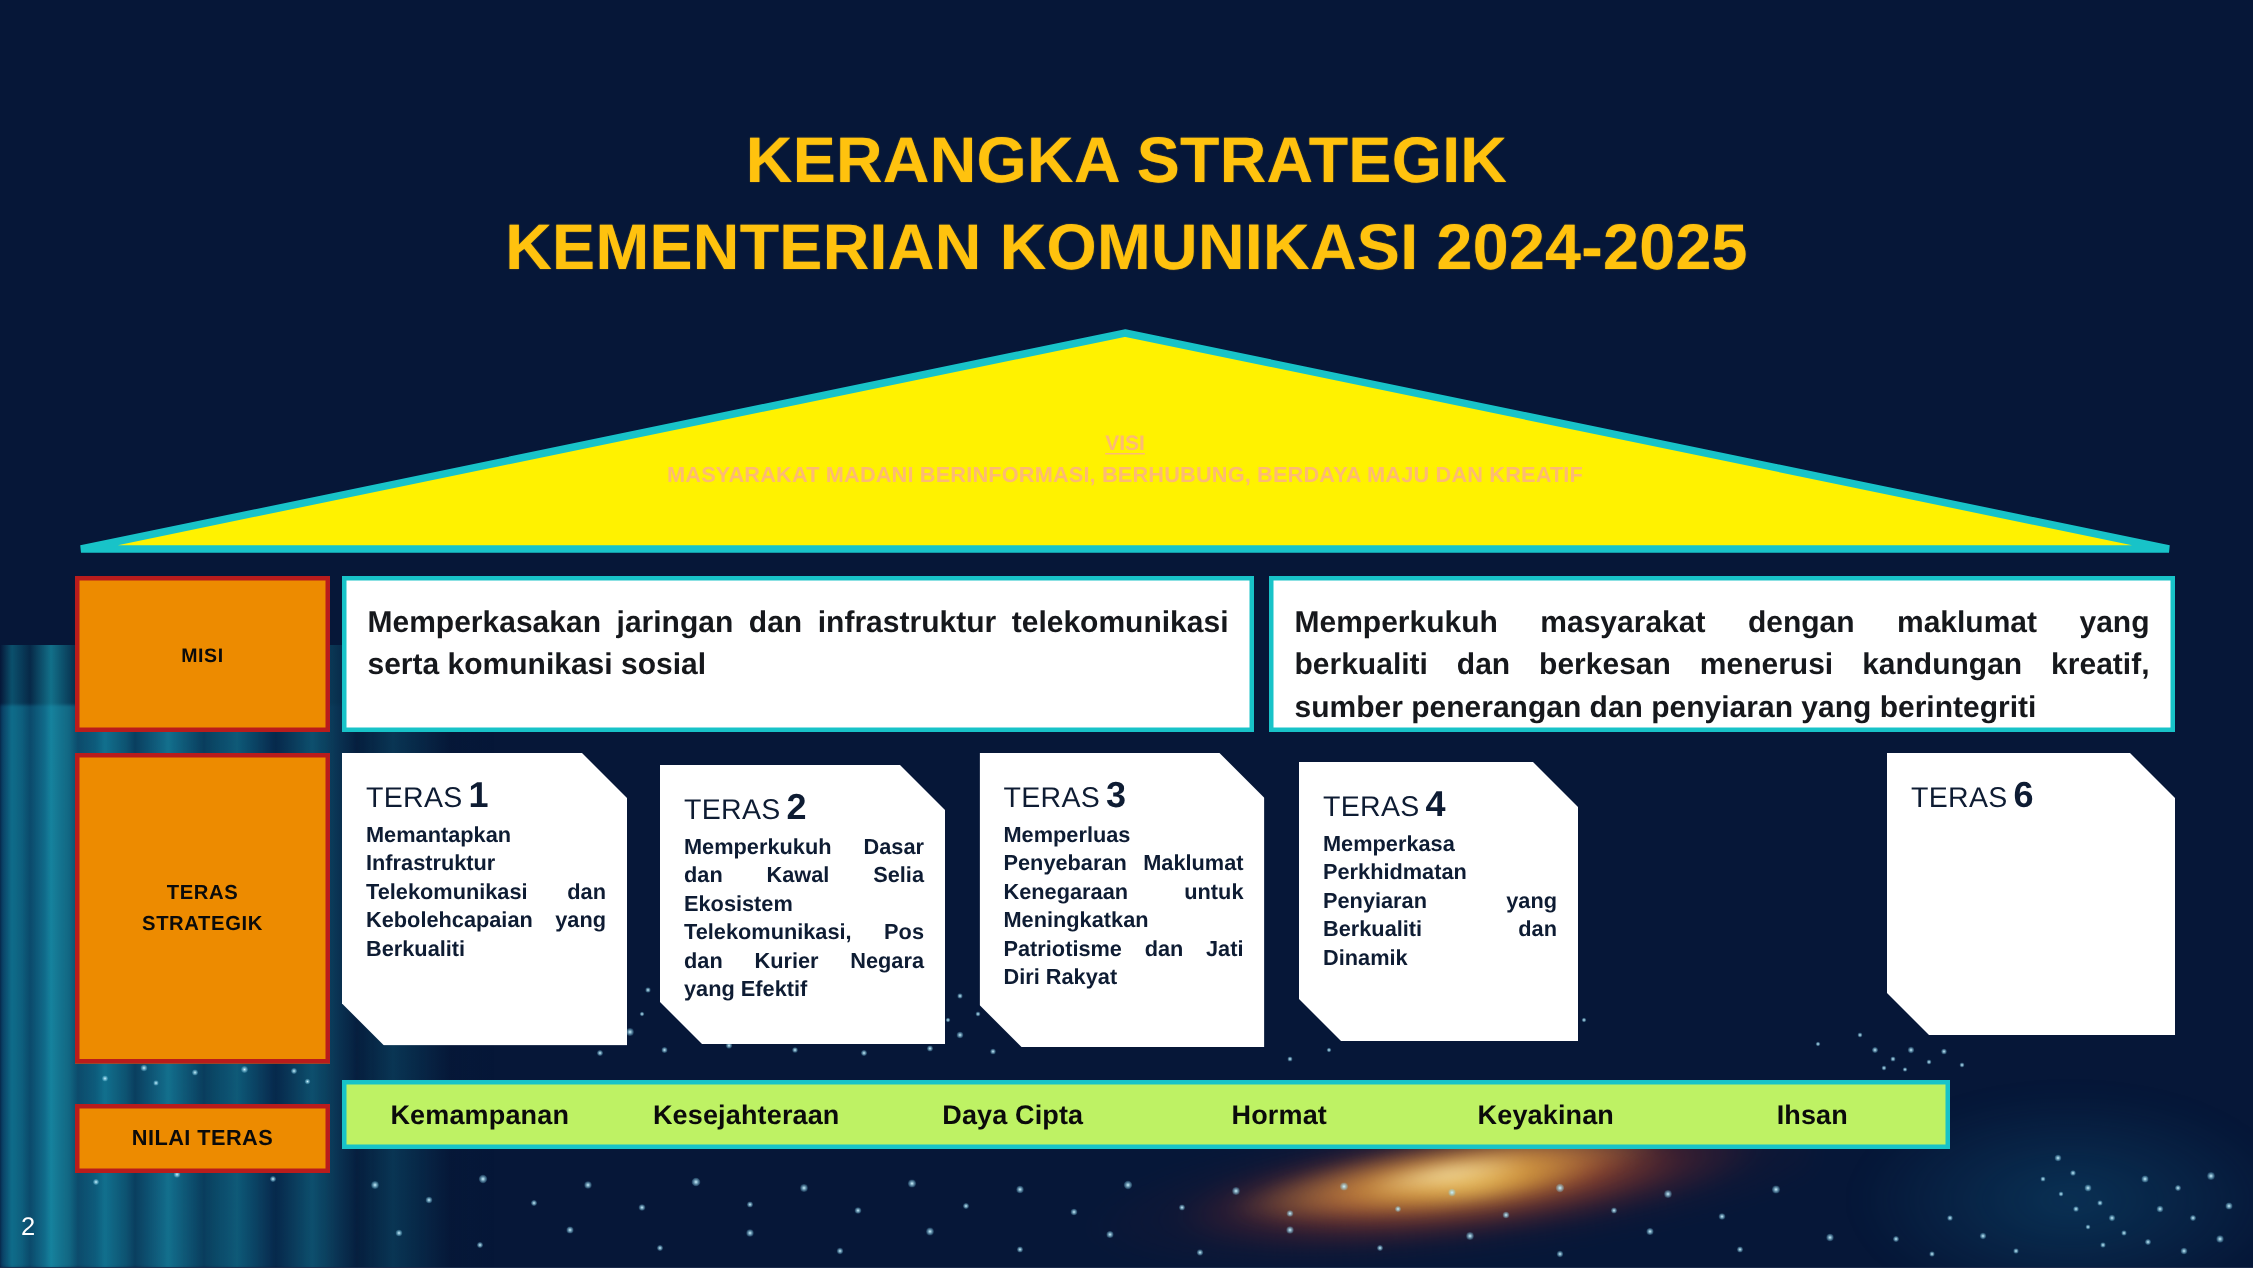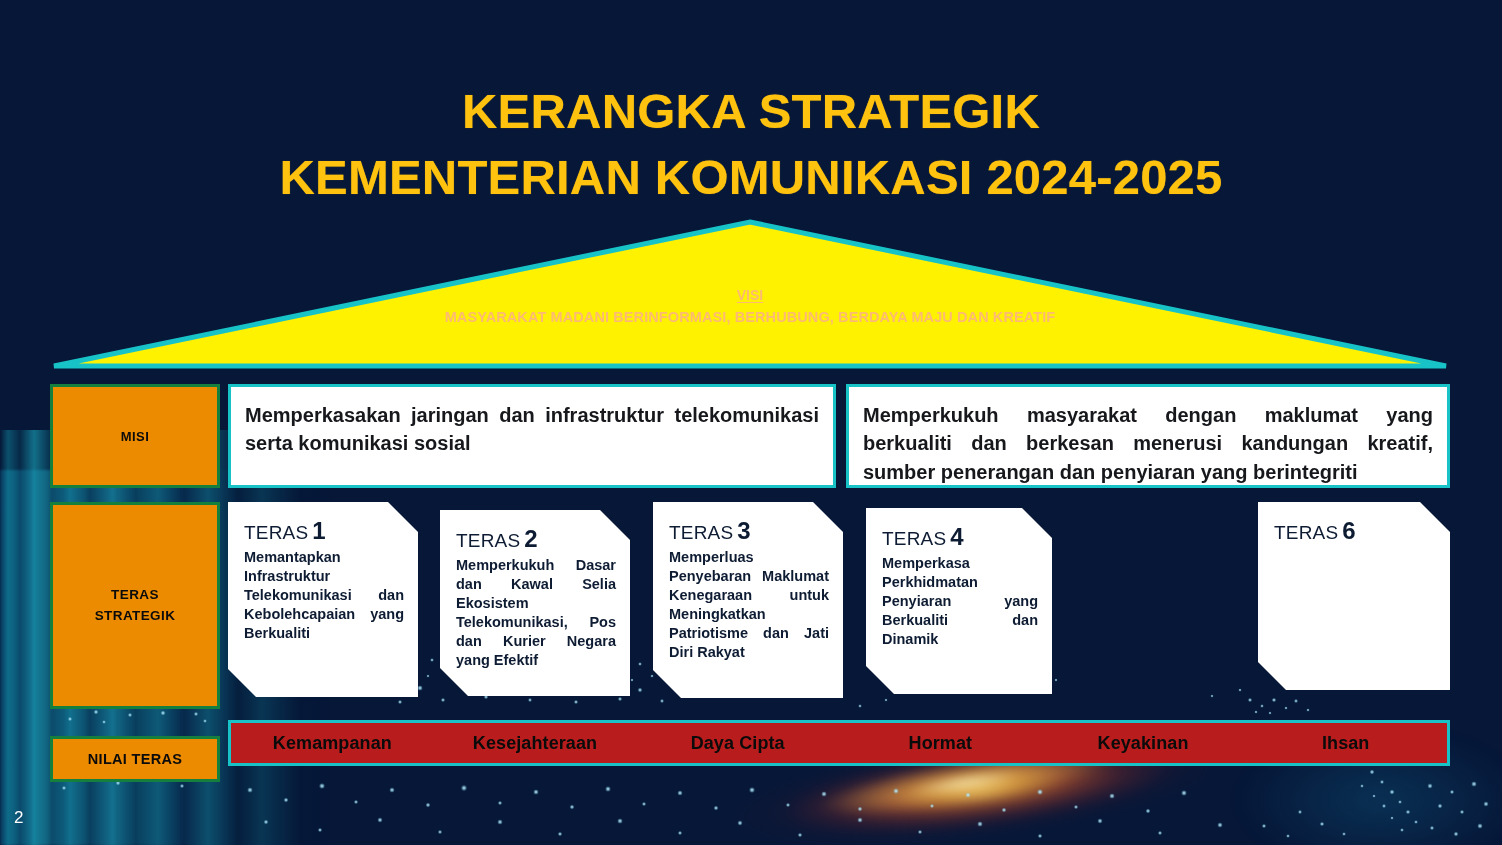--- a/index.html
+++ b/index.html
@@ -101,21 +101,21 @@
   .bg-dots { left:0; top:0; width:1502px; height:845px; }
 
   
   .title {
     position: absolute;
     left: 0; top: 78px;
     width: 1502px;
     text-align: center;
     color: #FFC20E;
     font-weight: 700;
-    font-size: 49px;
+    font-size: 43px;
     line-height: 1.35;
     letter-spacing: 0.2px;
     font-family: "Liberation Sans", sans-serif;
     text-shadow: 0 0 1px rgba(255,194,14,0.5);
   }
   .title .t-line { display: block; white-space: nowrap; }
 
   
   .roof-wrap {
     position: absolute;
@@ -138,21 +138,21 @@
     text-decoration: underline;
     text-underline-offset: 2px;
     font-size: 14px;
   }
   .visi-body { display: block; font-size: 14.5px; letter-spacing: 0.1px; }
 
   
   .orange-label {
     position: absolute;
     background: #ED8B00;
-    border: 3px solid #15803d;
+    border: 3px solid #b91c1c;
     display: flex;
     align-items: center;
     justify-content: center;
     text-align: center;
     color: #0B0B0B;
     font-weight: 700;
   }
 
   .white-box {
     position: absolute;
@@ -177,22 +177,22 @@
   #teras-label {
     left: 50px; top: 502px; width: 170px; height: 207px;
     font-size: 13.5px; line-height: 1.55; letter-spacing: 0.4px;
     flex-direction: column;
   }
 
   
   #nilai-label { left: 50px; top: 736px; width: 170px; height: 46px; font-size: 14.5px; letter-spacing: 0.3px; }
   #nilai-bar {
     position: absolute;
-    left: 228px; top: 720px; width: 1222px; height: 46px;
-    background: #b91c1c;
+    left: 228px; top: 720px; width: 1072px; height: 46px;
+    background: #bef264;
     border: 3px solid #18C3C8;
     display: flex;
     align-items: center;
   }
   .nilai-item {
     flex: 1 1 0;
     text-align: center;
     color: #0B0B0B;
     font-weight: 700;
     font-size: 18px;

